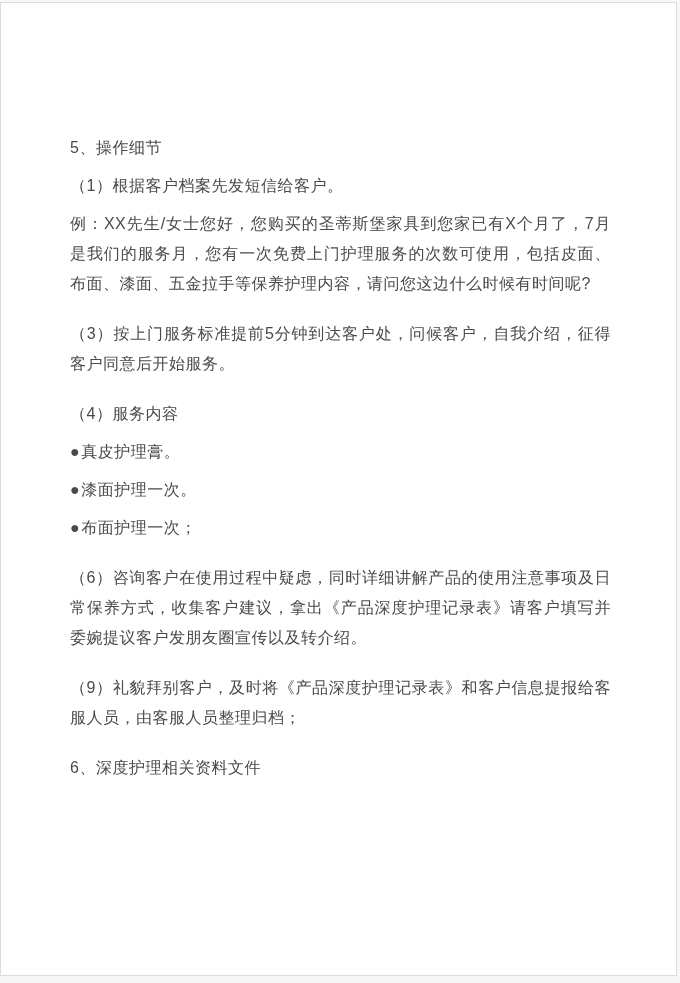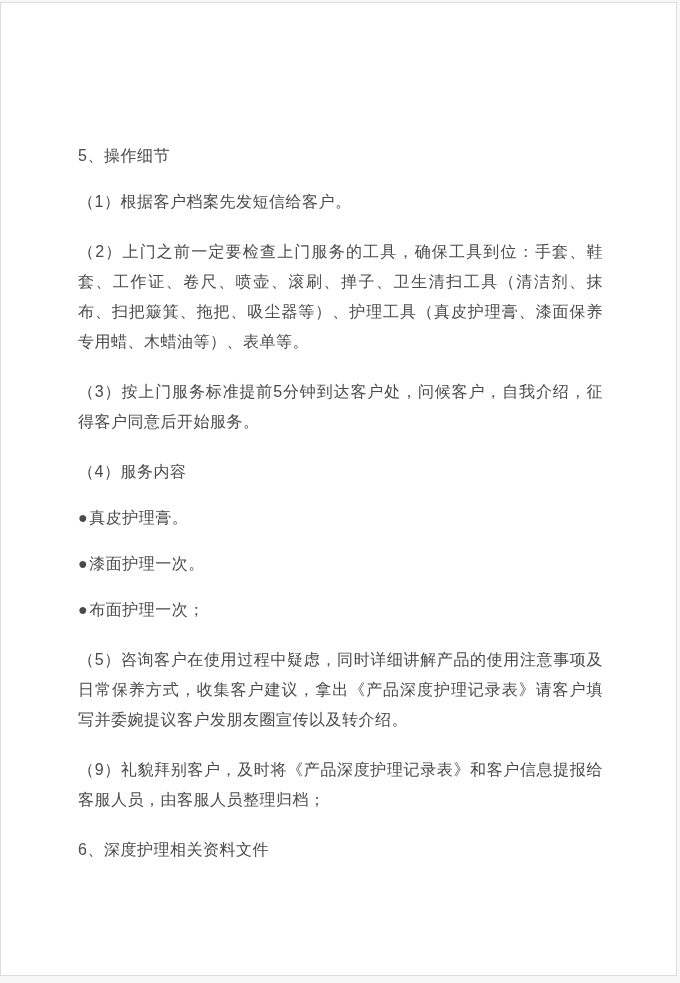--- a/index.html
+++ b/index.html
@@ -24,21 +24,21 @@
     height: 974px;
     box-sizing: border-box;
     background: #ffffff;
     border: 1px solid #dcdcdc;
     padding: 122px 57px 0 61px;
     color: #4a4a4a;
     font-size: 16px;
     line-height: 30px;
   }
   .page p {
-    margin: 16px;
+    margin: 8px;
     text-align: justify;
     letter-spacing: 0.5px;
   }
   .block-gap {
     margin-top: 20px !important;
   }
   .bullet-line .bullet {
     display: inline-block;
     margin-right: 1px;
   }
@@ -46,34 +46,34 @@
 </head>
 <body>
 
 <div class="canvas">
   <div class="page">
 
     <p>5、操作细节</p>
 
     <p>（1）根据客户档案先发短信给客户。</p>
 
+    <p>例：XX先生/女士您好，您购买的圣蒂斯堡家具到您家已有X个月了，7月是我们的服务月，您有一次免费上门护理服务的次数可使用，包括皮面、布面、漆面、五金拉手等保养护理内容，请问您这边什么时候有时间呢?</p>
 
-    <p class="block-gap">（2）上门之前一定要检查上门服务的工具，确保工具到位：手套、鞋套、工作证、卷尺、喷壶、滚刷、掸子、卫生清扫工具（清洁剂、抹布、扫把簸箕、拖把、吸尘器等）、护理工具（真皮护理膏、漆面保养专用蜡、木蜡油等）、表单等。</p>
 
     <p class="block-gap">（3）按上门服务标准提前5分钟到达客户处，问候客户，自我介绍，征得客户同意后开始服务。</p>
 
     <p class="block-gap">（4）服务内容</p>
 
     <p class="bullet-line"><span class="bullet">●</span><span>真皮护理膏。</span></p>
 
     <p class="bullet-line"><span class="bullet">●</span><span>漆面护理一次。</span></p>
 
     <p class="bullet-line"><span class="bullet">●</span><span>布面护理一次；</span></p>
 
 
-    <p class="block-gap">（5）咨询客户在使用过程中疑虑，同时详细讲解产品的使用注意事项及日常保养方式，收集客户建议，拿出《产品深度护理记录表》请客户填写并委婉提议客户发朋友圈宣传以及转介绍。</p>
+    <p class="block-gap">（6）咨询客户在使用过程中疑虑，同时详细讲解产品的使用注意事项及日常保养方式，收集客户建议，拿出《产品深度护理记录表》请客户填写并委婉提议客户发朋友圈宣传以及转介绍。</p>
 
     <p class="block-gap">（9）礼貌拜别客户，及时将《产品深度护理记录表》和客户信息提报给客服人员，由客服人员整理归档；</p>
 
     <p class="block-gap">6、深度护理相关资料文件</p>
 
   </div>
 </div>
 
 </body></html>

